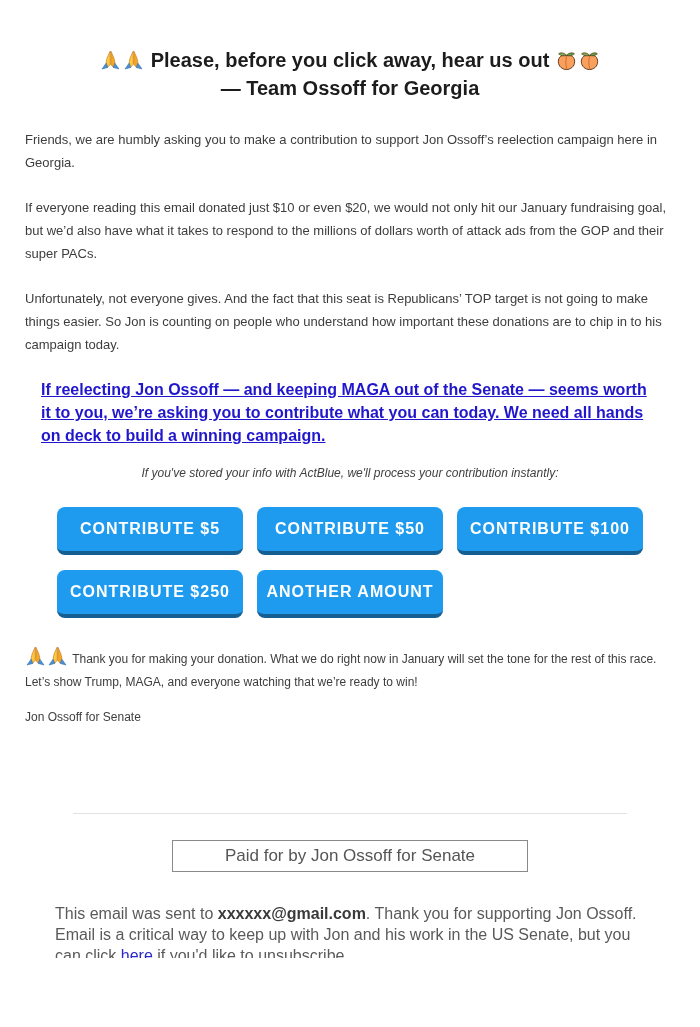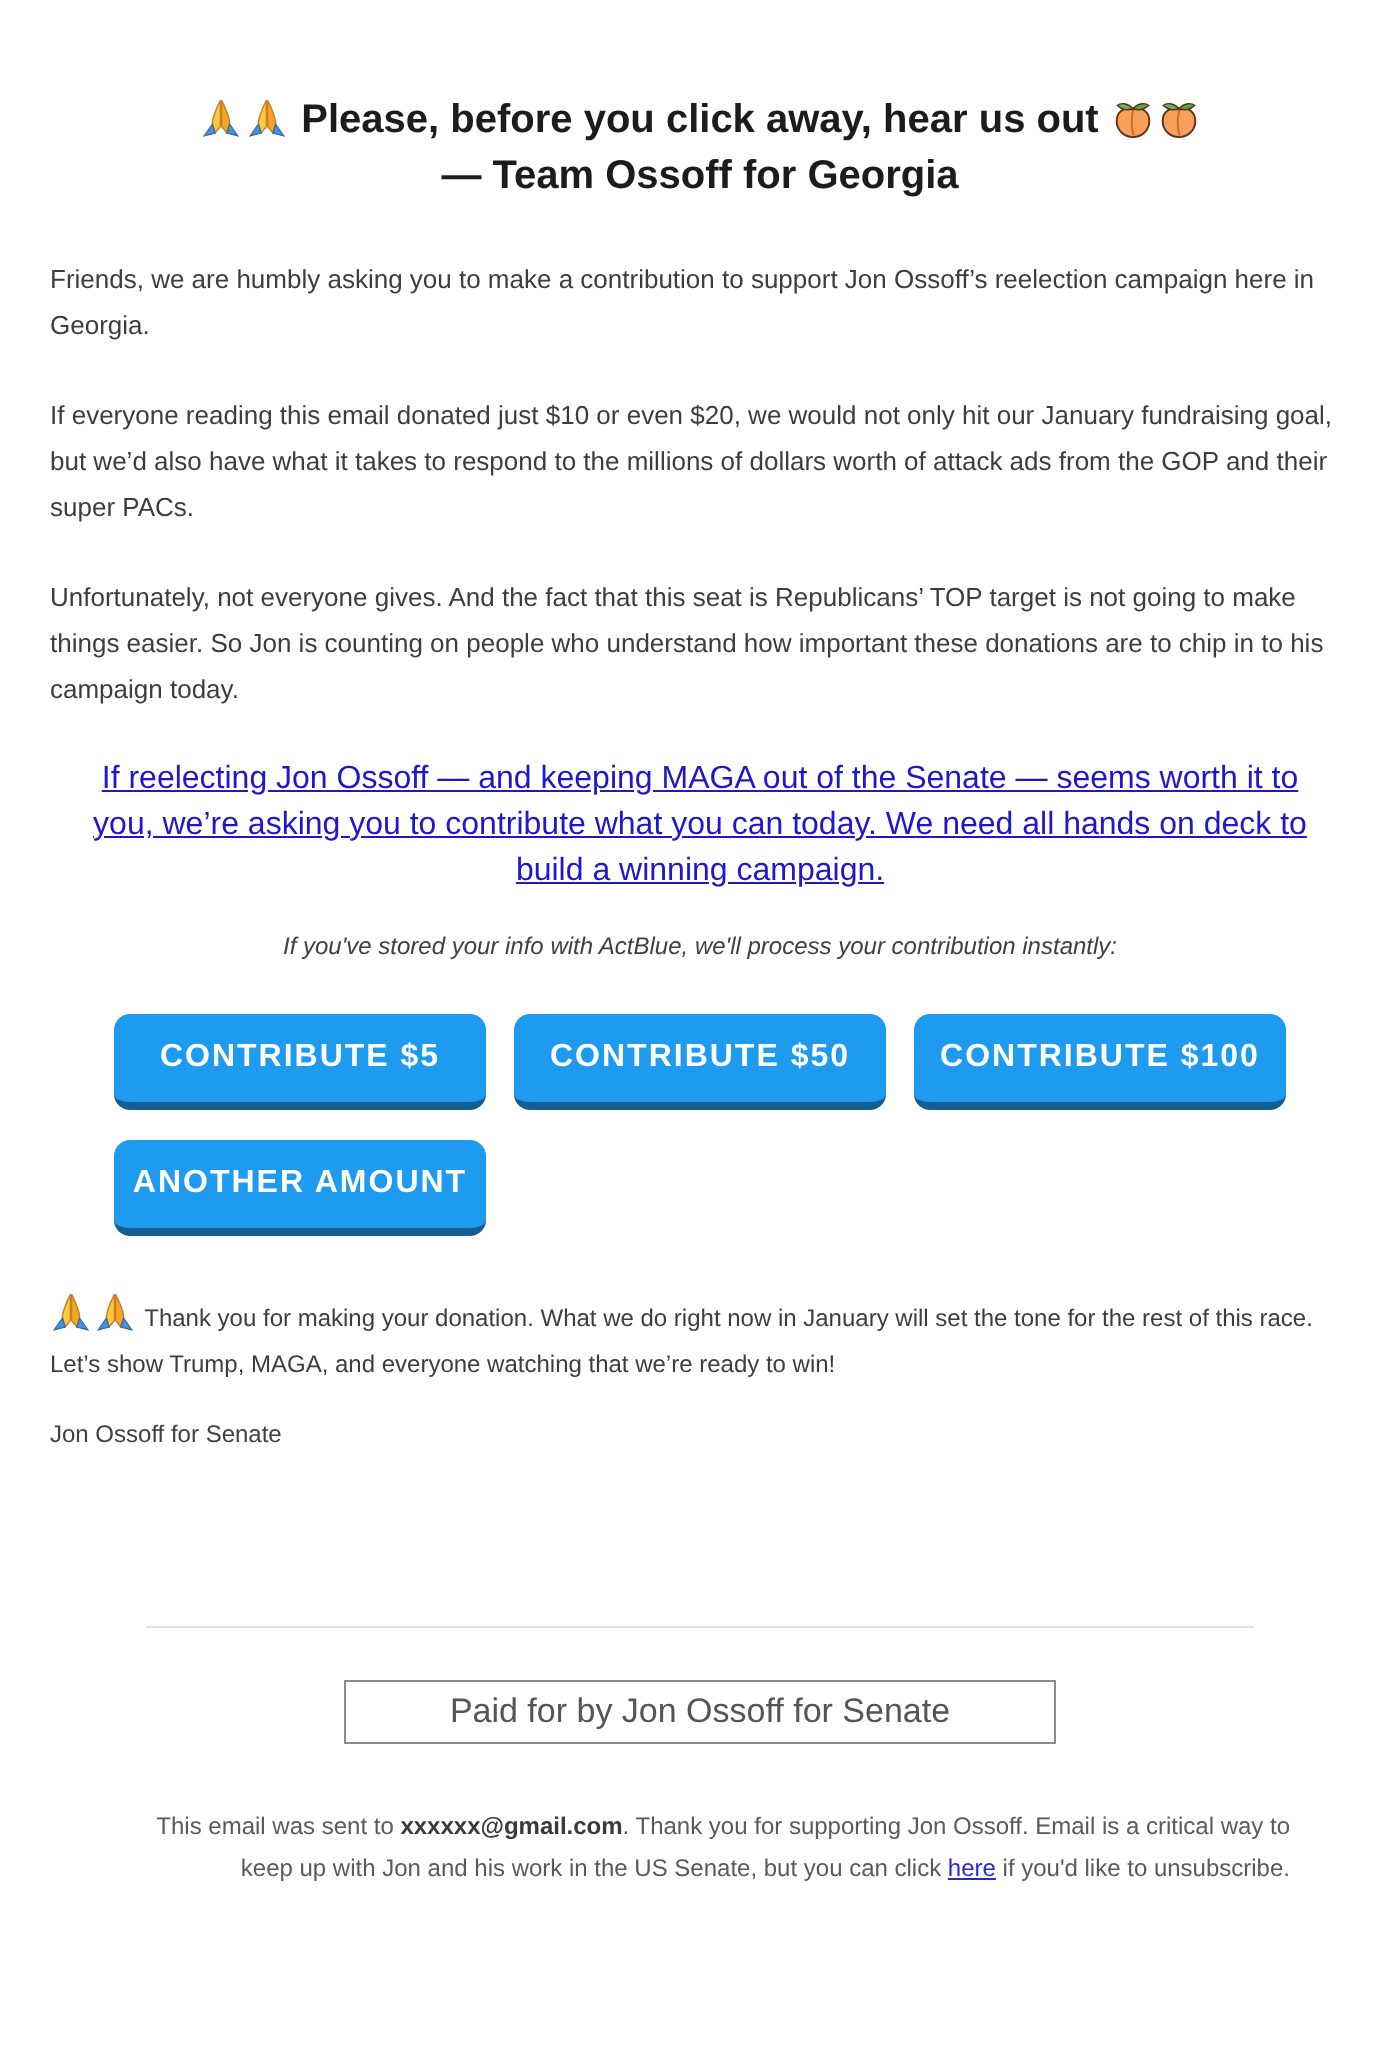--- a/index.html
+++ b/index.html
@@ -11,21 +11,21 @@
   }
   h1.heading {
     font-size: 20px; line-height: 28px; font-weight: bold;
     color: #1c1c1c; text-align: center; margin: 0 0 26px;
   }
   h1.heading svg { vertical-align: -4px; margin: 0 1px; }
   p.body-para {
     font-size: 13px; line-height: 23px; color: #3d3d3d;
     margin: 0 0 22px; text-align: left;
   }
-  p.link-para { font-size: 16px; line-height: 23px; margin: 0 16px 19px; font-weight: normal; text-align: center; }
+  p.link-para { font-size: 16px; line-height: 23px; margin: 0 16px 19px; font-weight: bold; }
   p.link-para a { color: #2016cc; text-decoration: underline; cursor: pointer; }
   p.actblue-note {
     text-align: center; font-style: italic; font-size: 12px;
     color: #404040; margin: 0 0 27px;
   }
   .btn-grid {
     display: grid; grid-template-columns: 1fr 1fr 1fr;
     column-gap: 14px; row-gap: 15px; margin: 0 32px 28px;
   }
   .btn {
@@ -42,21 +42,21 @@
     border: none; border-top: 1px solid #e3e3e3;
     width: 554px; margin: 84px auto 26px;
   }
   .paidfor-box {
     width: 356px; height: 32px; margin: 0 auto 31px;
     border: 1px solid #8a8a8a; box-sizing: border-box;
     display: flex; align-items: center; justify-content: center;
     font-size: 17px; color: #555555;
   }
   p.fine-print {
-    text-align: right; font-size: 12px; line-height: 21px;
+    text-align: left; font-size: 16px; line-height: 21px;
     color: #5a5a5a; margin: 0 30px;
   }
   p.fine-print .email-addr { font-weight: bold; color: #3a3a3a; }
   p.fine-print a { color: #2a2ac8; text-decoration: underline; cursor: pointer; }
 </style>
 </head>
 <body>
 
 <div class="email">
 
@@ -95,20 +95,21 @@
   <p class="body-para">Unfortunately, not everyone gives. And the fact that this seat is Republicans’ TOP target is not going to make things easier. So Jon is counting on people who understand how important these donations are to chip in to his campaign today.</p>
 
   <p class="link-para"><a>If reelecting Jon Ossoff — and keeping MAGA out of the Senate — seems worth it to you, we’re asking you to contribute what you can today. We need all hands on deck to build a winning campaign.</a></p>
 
   <p class="actblue-note">If you've stored your info with ActBlue, we'll process your contribution instantly:</p>
 
   <div class="btn-grid">
     <a class="btn">CONTRIBUTE $5</a>
     <a class="btn">CONTRIBUTE $50</a>
     <a class="btn">CONTRIBUTE $100</a>
+    <a class="btn">CONTRIBUTE $250</a>
     <a class="btn">ANOTHER AMOUNT</a>
   </div>
 
   <p class="closing-para">
     <svg width="21" height="21" viewBox="0 0 36 36">
         <path d="M17.5 2 C14 9 11.5 14 10.5 21 L13 30 L17.5 24.5 Z" fill="#FFC83D" stroke="#C77F2A" stroke-width="1.2"></path>
         <path d="M18.5 2 C22 9 24.5 14 25.5 21 L23 30 L18.5 24.5 Z" fill="#F5A623" stroke="#C77F2A" stroke-width="1.2"></path>
         <path d="M3.5 32.5 L13 30 L10.5 22.5 Z" fill="#4A90D9" stroke="#2D6CA8" stroke-width="1"></path>
         <path d="M32.5 32.5 L23 30 L25.5 22.5 Z" fill="#4A90D9" stroke="#2D6CA8" stroke-width="1"></path>
       </svg><svg width="21" height="21" viewBox="0 0 36 36">

